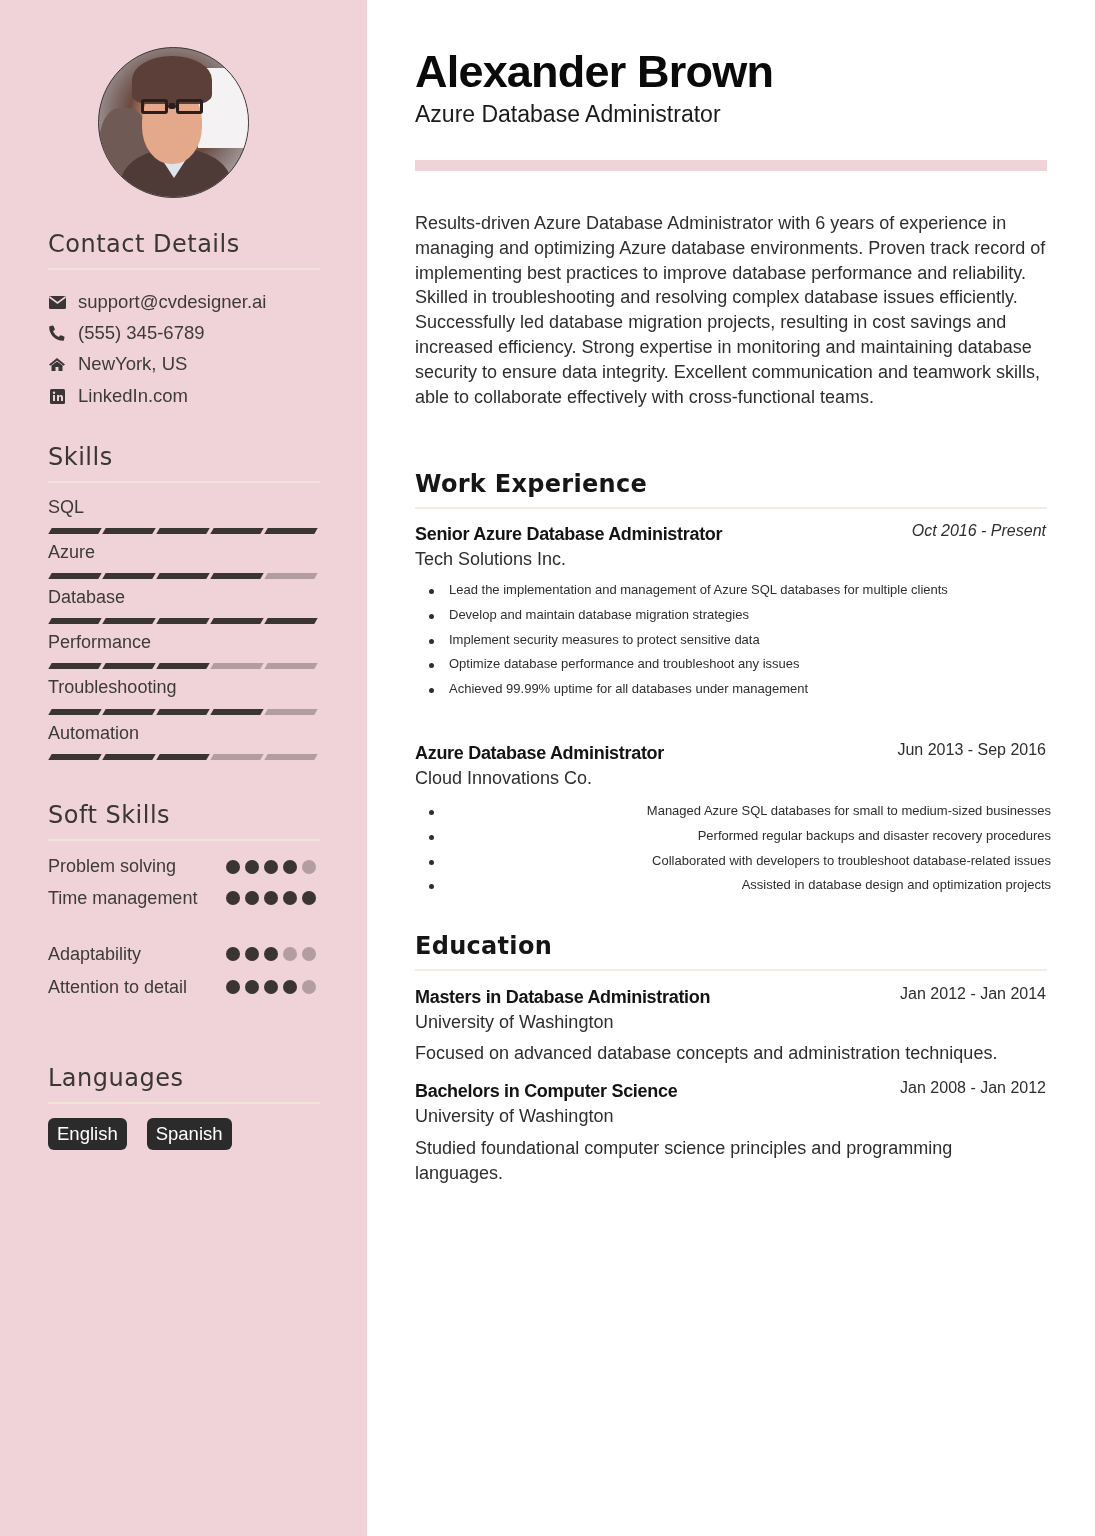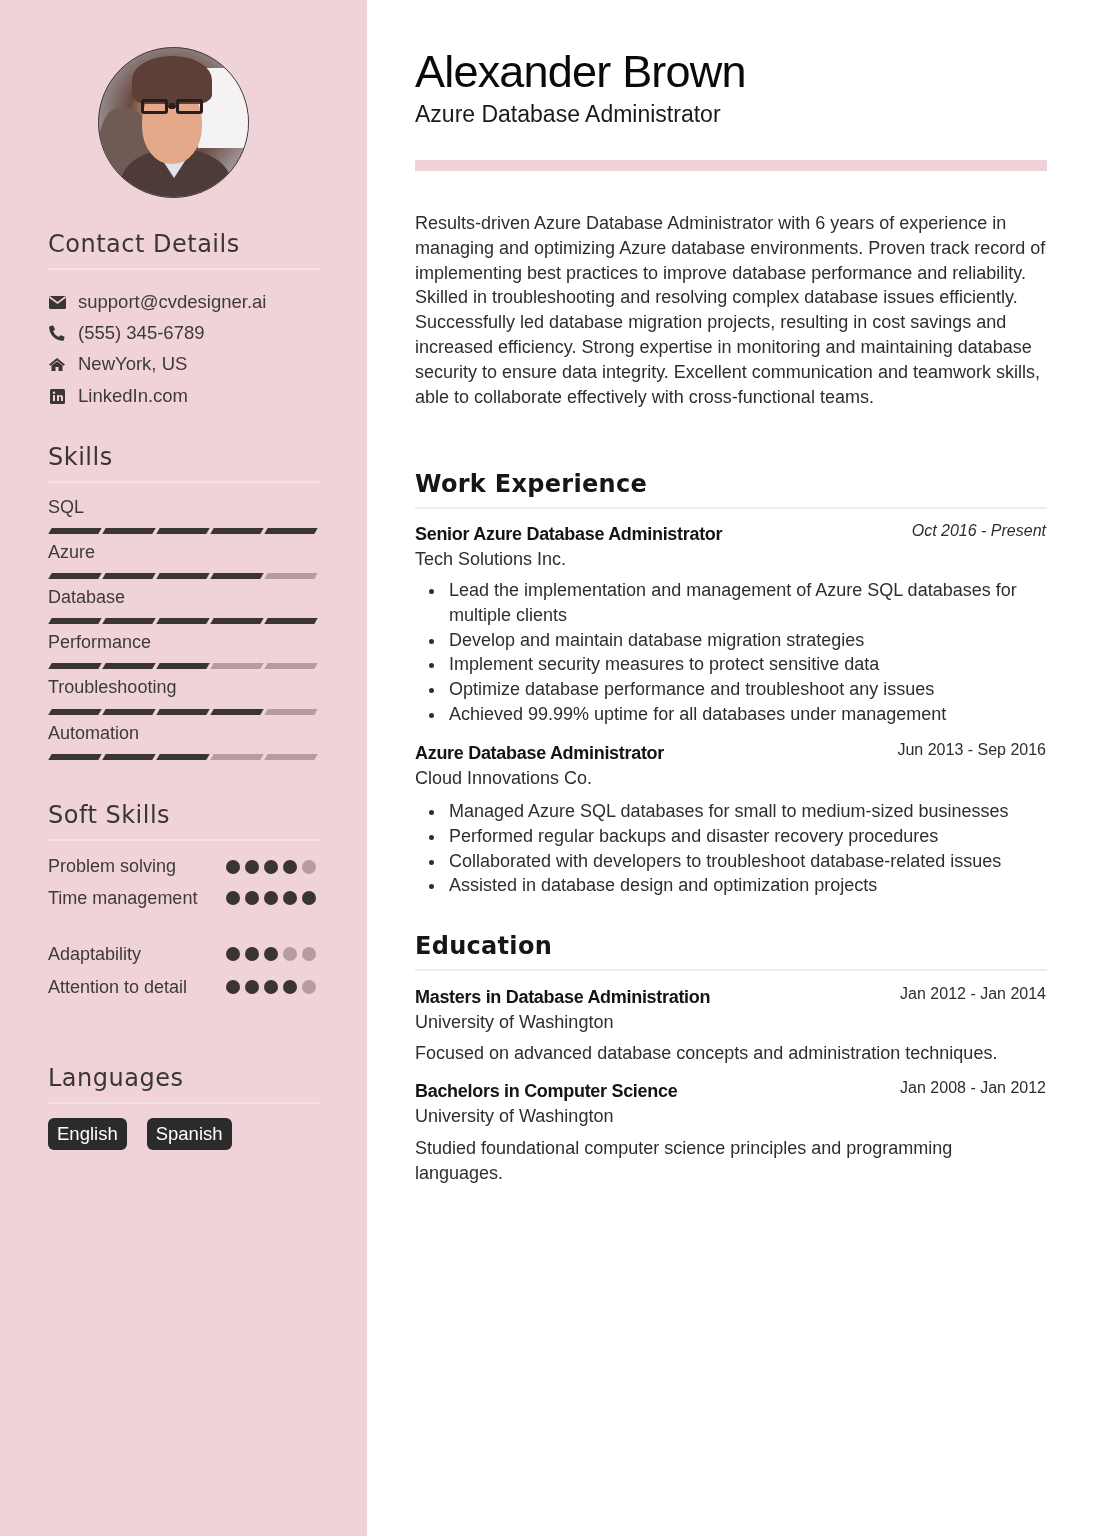--- a/index.html
+++ b/index.html
@@ -55,34 +55,34 @@
     .soft-label { position: absolute; left: 48px; width: 150px; font-size: 18px; line-height: 25px; color: #3e3a3b; }
     .dots { position: absolute; left: 226px; display: flex; gap: 5px; }
     .dot { width: 14px; height: 14px; border-radius: 50%; background: #3a3435; }
     .dot.off { background: #b39da0; }
 
     
     .lang-wrap { position: absolute; left: 48px; top: 1118px; display: flex; gap: 20px; justify-content: center; }
     .lang-pill { background: #2b2b2b; color: #ffffff; border-radius: 6px; font-size: 18.5px; padding: 5px 9px 5px 9px; line-height: 22px; }
 
     
-    .name { position: absolute; left: 48px; top: 46px; font-size: 45px; font-weight: 400; color: #0a0a0a; letter-spacing: -0.8px; font-family: "Liberation Sans", sans-serif; }
+    .name { position: absolute; left: 48px; top: 46px; font-size: 45px; font-weight: 700; color: #0a0a0a; letter-spacing: -0.8px; font-family: "Liberation Sans", sans-serif; }
     .title { position: absolute; left: 48px; top: 101px; font-size: 23px; color: #1a1a1a; font-family: "Liberation Sans", sans-serif; }
     .pink-bar { position: absolute; left: 48px; top: 160px; width: 632px; height: 11px; background: #efd3d8; }
 
     .summary { position: absolute; left: 48px; top: 211px; width: 636px; font-size: 18px; line-height: 24.8px; color: #2e2e2e; }
 
     .main-h { position: absolute; left: 48px; font-size: 24px; color: #161616; font-family: "DejaVu Sans", sans-serif; letter-spacing: 0.3px; }
     .main-rule { position: absolute; left: 48px; width: 632px; height: 2px; background: #f5ebe2; }
 
     .entry-title { position: absolute; left: 48px; font-size: 18px; font-weight: 700; color: #141414; letter-spacing: -0.3px; }
     .entry-date { position: absolute; right: 49px; font-size: 16px; color: #2e2e2e; }
     .entry-sub { position: absolute; left: 48px; font-size: 18px; color: #2e2e2e; }
     .entry-list { position: absolute; left: 48px; width: 636px; list-style: none; }
-    .entry-list li { position: relative; padding-left: 34px; font-size: 18px; line-height: 24.8px; color: #2e2e2e; }
+    .entry-list li { position: relative; padding-left: 34px; font-size: 13px; line-height: 24.8px; color: #2e2e2e; }
     .entry-list li::before { content: ""; position: absolute; left: 14px; top: 11px; width: 5px; height: 5px; border-radius: 50%; background: #2e2e2e; }
     .entry-desc { position: absolute; left: 48px; width: 620px; font-size: 18px; line-height: 24.8px; color: #2e2e2e; }
   </style>
 </head>
 <body>
 
 <aside class="sidebar">
   <div class="avatar">
     <div class="bg-right"></div>
     <div class="bg-left"></div>
@@ -259,21 +259,21 @@
     <li>Lead the implementation and management of Azure SQL databases for multiple clients</li>
     <li>Develop and maintain database migration strategies</li>
     <li>Implement security measures to protect sensitive data</li>
     <li>Optimize database performance and troubleshoot any issues</li>
     <li>Achieved 99.99% uptime for all databases under management</li>
   </ul>
 
   <div class="entry-title" style="top:743px;">Azure Database Administrator</div>
   <div class="entry-date" style="top:741px;">Jun 2013 - Sep 2016</div>
   <div class="entry-sub" style="top:768px;">Cloud Innovations Co.</div>
-  <ul class="entry-list" style="top:799px;">
+  <ul class="entry-list" style="top:799px;text-align:right;">
     <li>Managed Azure SQL databases for small to medium-sized businesses</li>
     <li>Performed regular backups and disaster recovery procedures</li>
     <li>Collaborated with developers to troubleshoot database-related issues</li>
     <li>Assisted in database design and optimization projects</li>
   </ul>
 
   <h2 class="main-h" style="top:932px;">Education</h2>
   <div class="main-rule" style="top:969px;"></div>
 
   <div class="entry-title" style="top:987px;">Masters in Database Administration</div>

